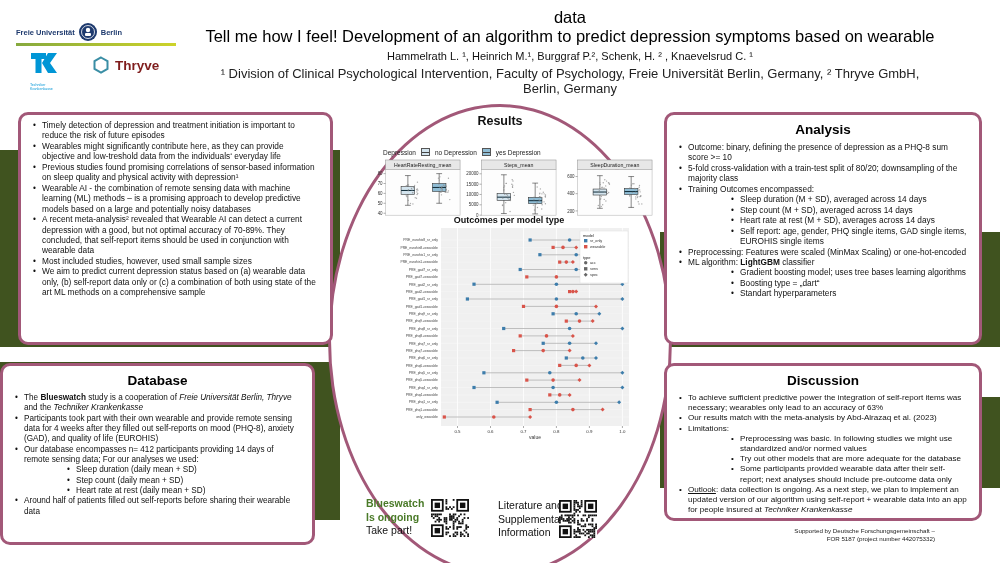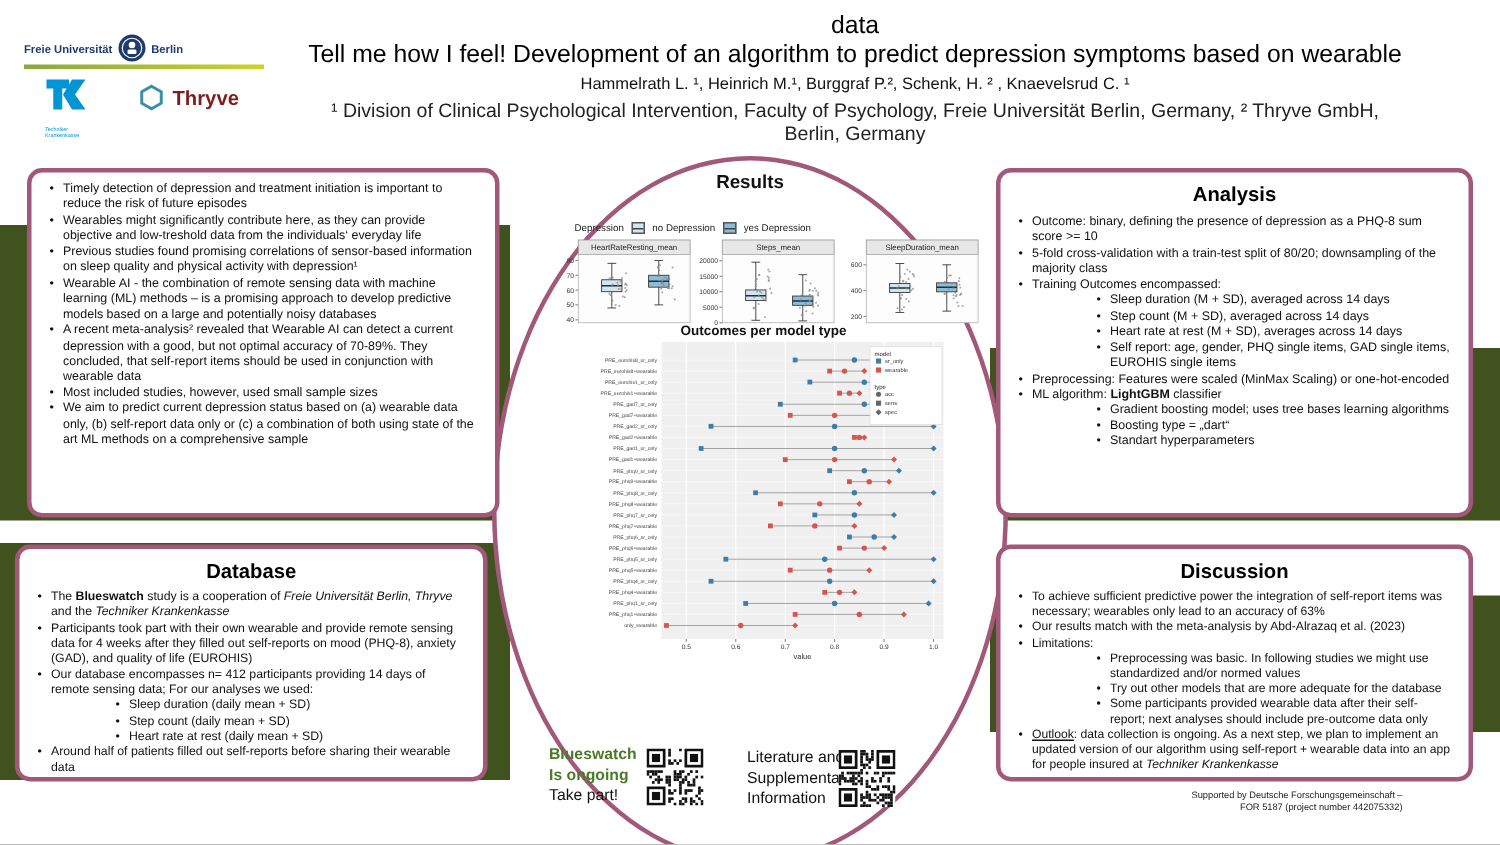--- a/index.html
+++ b/index.html
@@ -128,21 +128,21 @@
           <span class="marker">•</span>
           <span class="btext"><span>Most included studies, however, used small sample sizes</span></span>
         </div>
         <div class="bullet" style="margin-left: 0px;">
           <span class="marker">•</span>
           <span class="btext"><span>We aim to predict current depression status based on (a) wearable data only, (b) self-report data only or (c) a combination of both using state of the art ML methods on a comprehensive sample</span></span>
         </div>
       </div>
   </div>
 
-  <div class="pbox" style="left:10px;top:363px;width:315px;height:158px;">
+  <div class="pbox" style="left:0;top:363px;width:315px;height:182px;">
     <h2>Database</h2>
     <div class="bullets" style="font-size:8.2px;">
         <div class="bullet" style="margin-left: 0px;">
           <span class="marker">•</span>
           <span class="btext"><span>The </span><span style="font-weight: bold;">Blueswatch</span><span> study is a cooperation of </span><span style="font-style: italic;">Freie Universität Berlin, Thryve</span><span> and the </span><span style="font-style: italic;">Techniker Krankenkasse</span></span>
         </div>
         <div class="bullet" style="margin-left: 0px;">
           <span class="marker">•</span>
           <span class="btext"><span>Participants took part with their own wearable and provide remote sensing data for 4 weeks after they filled out self-reports on mood (PHQ-8), anxiety (GAD), and quality of life (EUROHIS)</span></span>
         </div>

